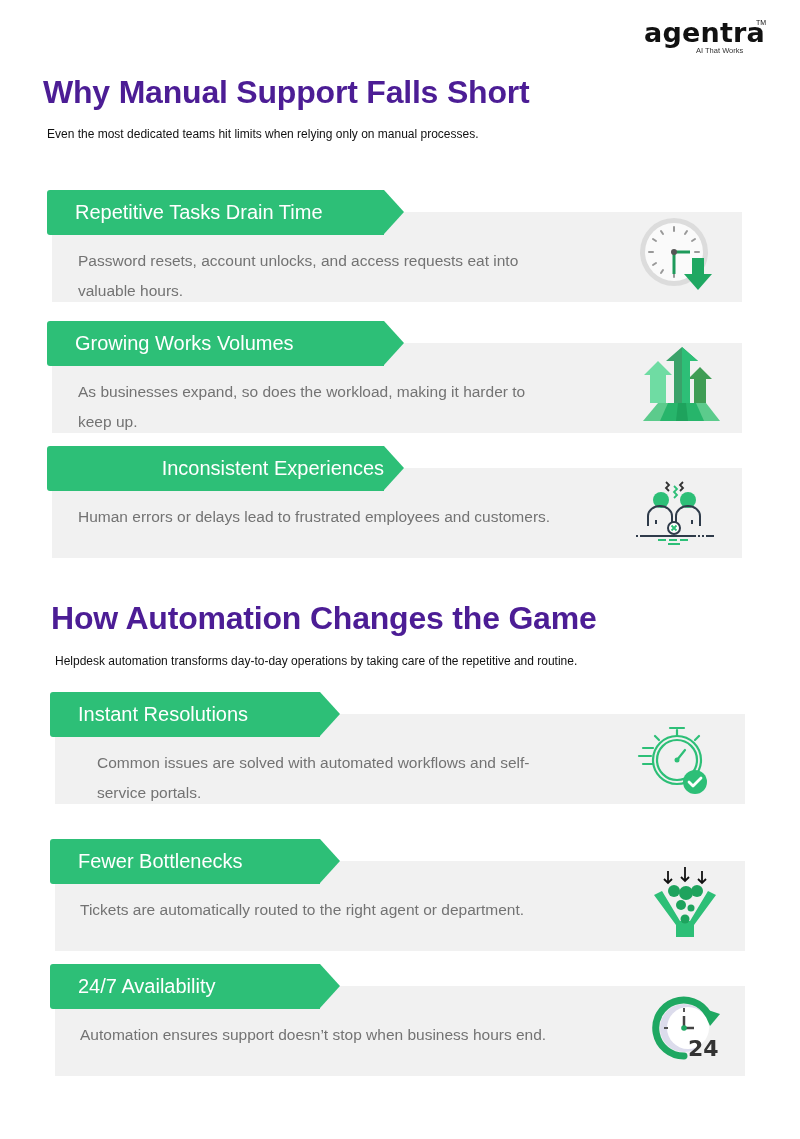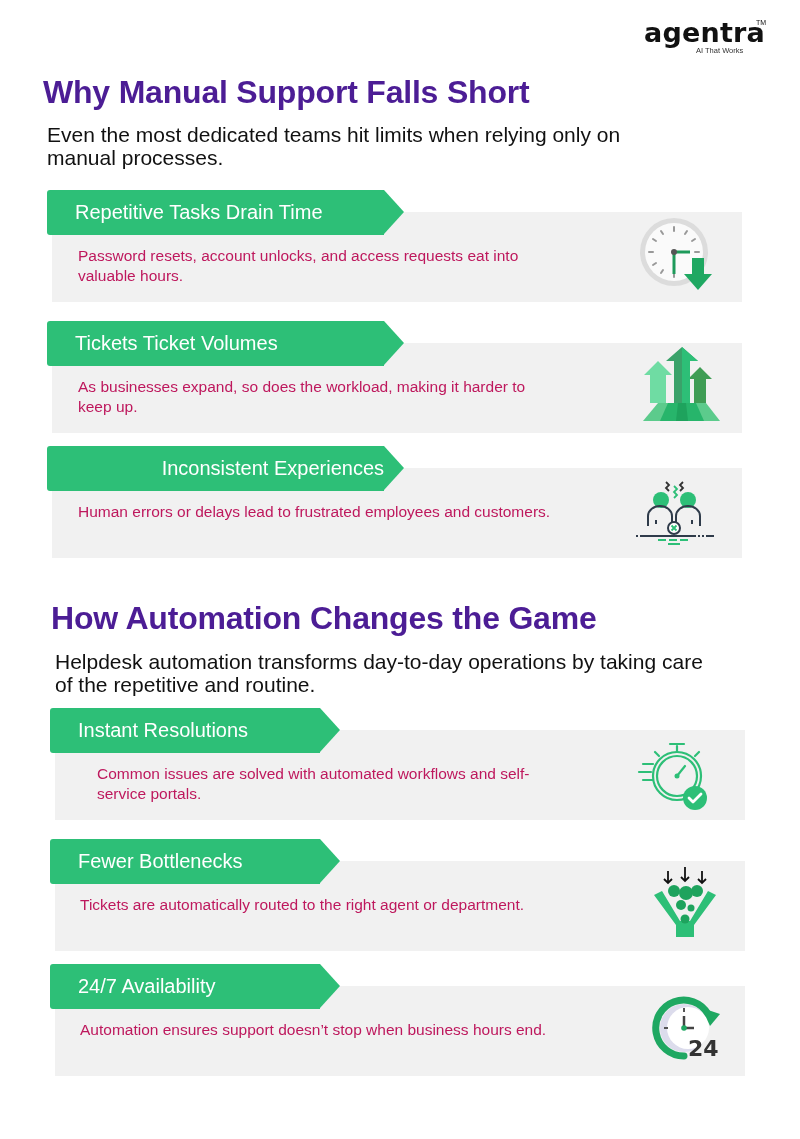--- a/index.html
+++ b/index.html
@@ -6,27 +6,27 @@
   body {
     width: 800px; height: 1139px; background: #ffffff; position: relative; overflow: hidden;
     font-family: "Liberation Sans", "DejaVu Sans", sans-serif; color: #111111;
   }
   .logo { position: absolute; left: 644px; top: 18px; width: 130px; height: 40px; }
   .logo-word { position: absolute; left: 0; top: 0; font-size: 27px; font-weight: 700; letter-spacing: 0.2px; color: #111; line-height: 30px; font-family: "DejaVu Sans", sans-serif; }
   .logo-tm { position: absolute; left: 112px; top: 1px; font-size: 7px; color: #111; }
   .logo-tag { position: absolute; left: 52px; top: 28px; font-size: 7.5px; color: #333; white-space: nowrap; }
 
   .section-title { position: absolute; font-size: 32px; font-weight: 700; color: #4c1d95; white-space: nowrap; letter-spacing: -0.2px; }
-  .section-sub { position: absolute; font-size: 21px; line-height: 23px; color: #111; width: 700px; }
+  .section-sub { position: absolute; font-size: 12px; line-height: 23px; color: #111; width: 700px; }
 
   .card { position: absolute; width: 800px; height: 110px; }
   .card-bg { position: absolute; background: #f1f1f1; height: 90px; }
   .card-tab { position: absolute; height: 45px; background: #2dbf77; border-radius: 3px 0 0 3px; color: #fff; font-size: 20px; font-weight: 500; line-height: 45px; padding-left: 28px; box-sizing: border-box; white-space: nowrap; }
   .card-tab::after { content: ""; position: absolute; right: -20px; top: 0; border-top: 22.5px solid transparent; border-bottom: 22.5px solid transparent; border-left: 20px solid #2dbf77; }
-  .card-desc { position: absolute; font-size: 15.5px; line-height: 20px; color: #be185d; width: 480px; }
+  .card-desc { position: absolute; font-size: 15.5px; line-height: 30px; color: #737373; width: 480px; }
   .card-icon { position: absolute; width: 90px; height: 90px; }
 </style>
 </head>
 <body>
 
 <div class="logo">
   <span class="logo-word">agentra</span>
   <span class="logo-tm">TM</span>
   <span class="logo-tag">AI That Works</span>
 </div>
@@ -57,21 +57,21 @@
       <line x1="44" y1="40" x2="44" y2="62" stroke="#1e9a5a" stroke-width="3"></line>
       <line x1="44" y1="40" x2="60" y2="40" stroke="#1e9a5a" stroke-width="3"></line>
       <circle cx="44" cy="40" r="3" fill="#555"></circle>
       <polygon points="62,46 74,46 74,62 82,62 68,78 54,62 62,62" fill="#1fa862"></polygon>
     </svg>
   </div>
 </div>
 
 <div class="card" style="left:0; top:321px;">
   <div class="card-bg" style="left:52px; top:22px; width:690px;"></div>
-  <div class="card-tab" style="left:47px; top:0; width:337px;">Tickets Ticket Volumes</div>
+  <div class="card-tab" style="left:47px; top:0; width:337px;">Growing Works Volumes</div>
   <div class="card-desc" style="left:78px; top:56px;">As businesses expand, so does the workload, making it harder to keep up.</div>
   <div class="card-icon" style="left:638px; top:24px;">
     <svg width="90" height="80" viewBox="0 0 90 80">
       <polygon points="5,76 20,58 68,58 82,76" fill="#5ccb8c"></polygon>
       <polygon points="22,76 30,58 58,58 66,76" fill="#27b56b"></polygon>
       <polygon points="38,76 40,58 48,58 50,76" fill="#1ea35d"></polygon>
       <polygon points="12,58 12,30 6,30 20,16 34,30 28,30 28,58" fill="#6fdca3"></polygon>
       <polygon points="56,58 56,34 50,34 62,22 74,34 68,34 68,58" fill="#3f9d55"></polygon>
       <polygon points="36,58 36,16 28,16 44,2 60,16 52,16 52,58" fill="#3aa26a"></polygon>
       <polygon points="44,2 60,16 52,16 52,58 44,58" fill="#2dbf77"></polygon>
@@ -99,21 +99,21 @@
       <line x1="6" y1="60" x2="84" y2="60" stroke="#2f3b4a" stroke-width="2" stroke-dasharray="2 2 56 2 2 2"></line>
       <line x1="28" y1="64" x2="60" y2="64" stroke="#2dbf77" stroke-width="2" stroke-dasharray="8 3"></line>
       <line x1="38" y1="68" x2="50" y2="68" stroke="#2dbf77" stroke-width="2"></line>
     </svg>
   </div>
 </div>
 
 <div class="section-title" style="left:51px; top:600px;">How Automation Changes the Game</div>
 <div class="section-sub" style="left:55px; top:650px; width:660px;">Helpdesk automation transforms day-to-day operations by taking care of the repetitive and routine.</div>
 
-<div class="card" style="left:0; top:708px;">
+<div class="card" style="left:0; top:692px;">
   <div class="card-bg" style="left:55px; top:22px; width:690px;"></div>
   <div class="card-tab" style="left:50px; top:0; width:270px;">Instant Resolutions</div>
   <div class="card-desc" style="left:80px; top:56px;margin-left:17px;">Common issues are solved with automated workflows and self-service portals.</div>
   <div class="card-icon" style="left:635px; top:30px;">
     <svg width="90" height="80" viewBox="0 0 90 80">
       <g stroke="#2dbf77" stroke-width="2.2" fill="none" stroke-linecap="round">
         <line x1="8" y1="26" x2="18" y2="26"></line>
         <line x1="4" y1="34" x2="16" y2="34"></line>
         <line x1="8" y1="42" x2="18" y2="42"></line>
         <circle cx="42" cy="38" r="24"></circle>

